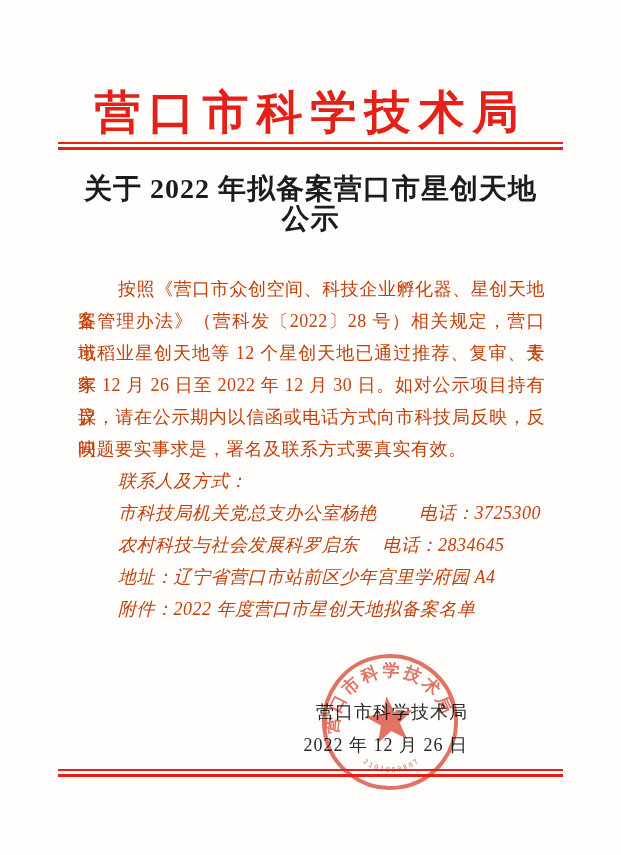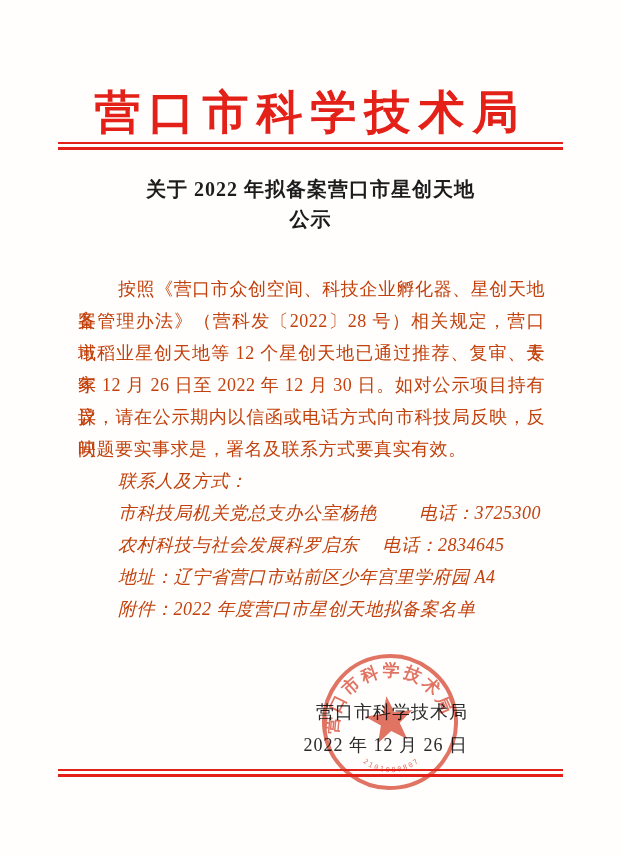--- a/index.html
+++ b/index.html
@@ -42,21 +42,21 @@
   .rule-top { top: 142px; }
   .rule-bottom { top: 769px; }
   
   .doc-title {
     position: absolute;
     top: 174px;
     left: 0;
     width: 621px;
     margin: 0;
     text-align: center;
-    font-size: 20px;
+    font-size: 28px;
     font-weight: bold;
     line-height: 30px;
     letter-spacing: 1px;
     color: #1c1c1c;
   }
   
   .body-block {
     position: absolute;
     top: 273px;
     left: 78px;

